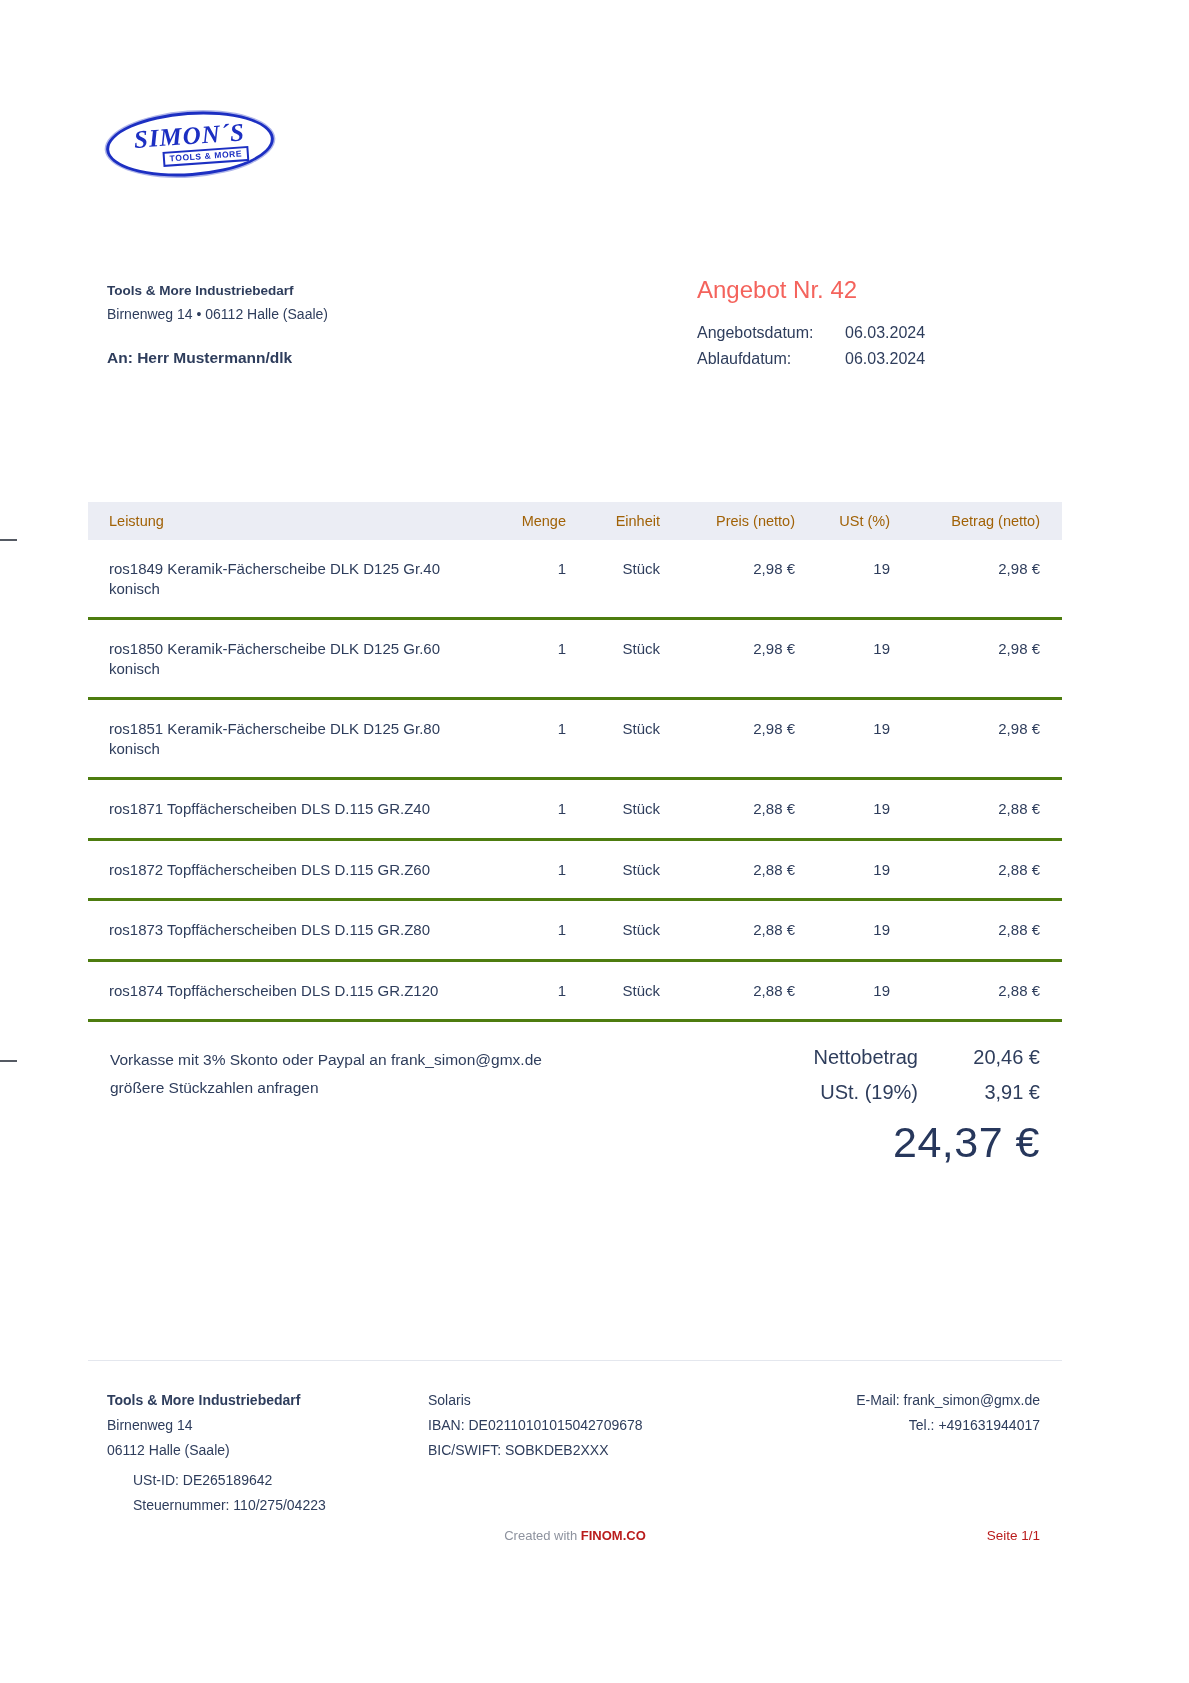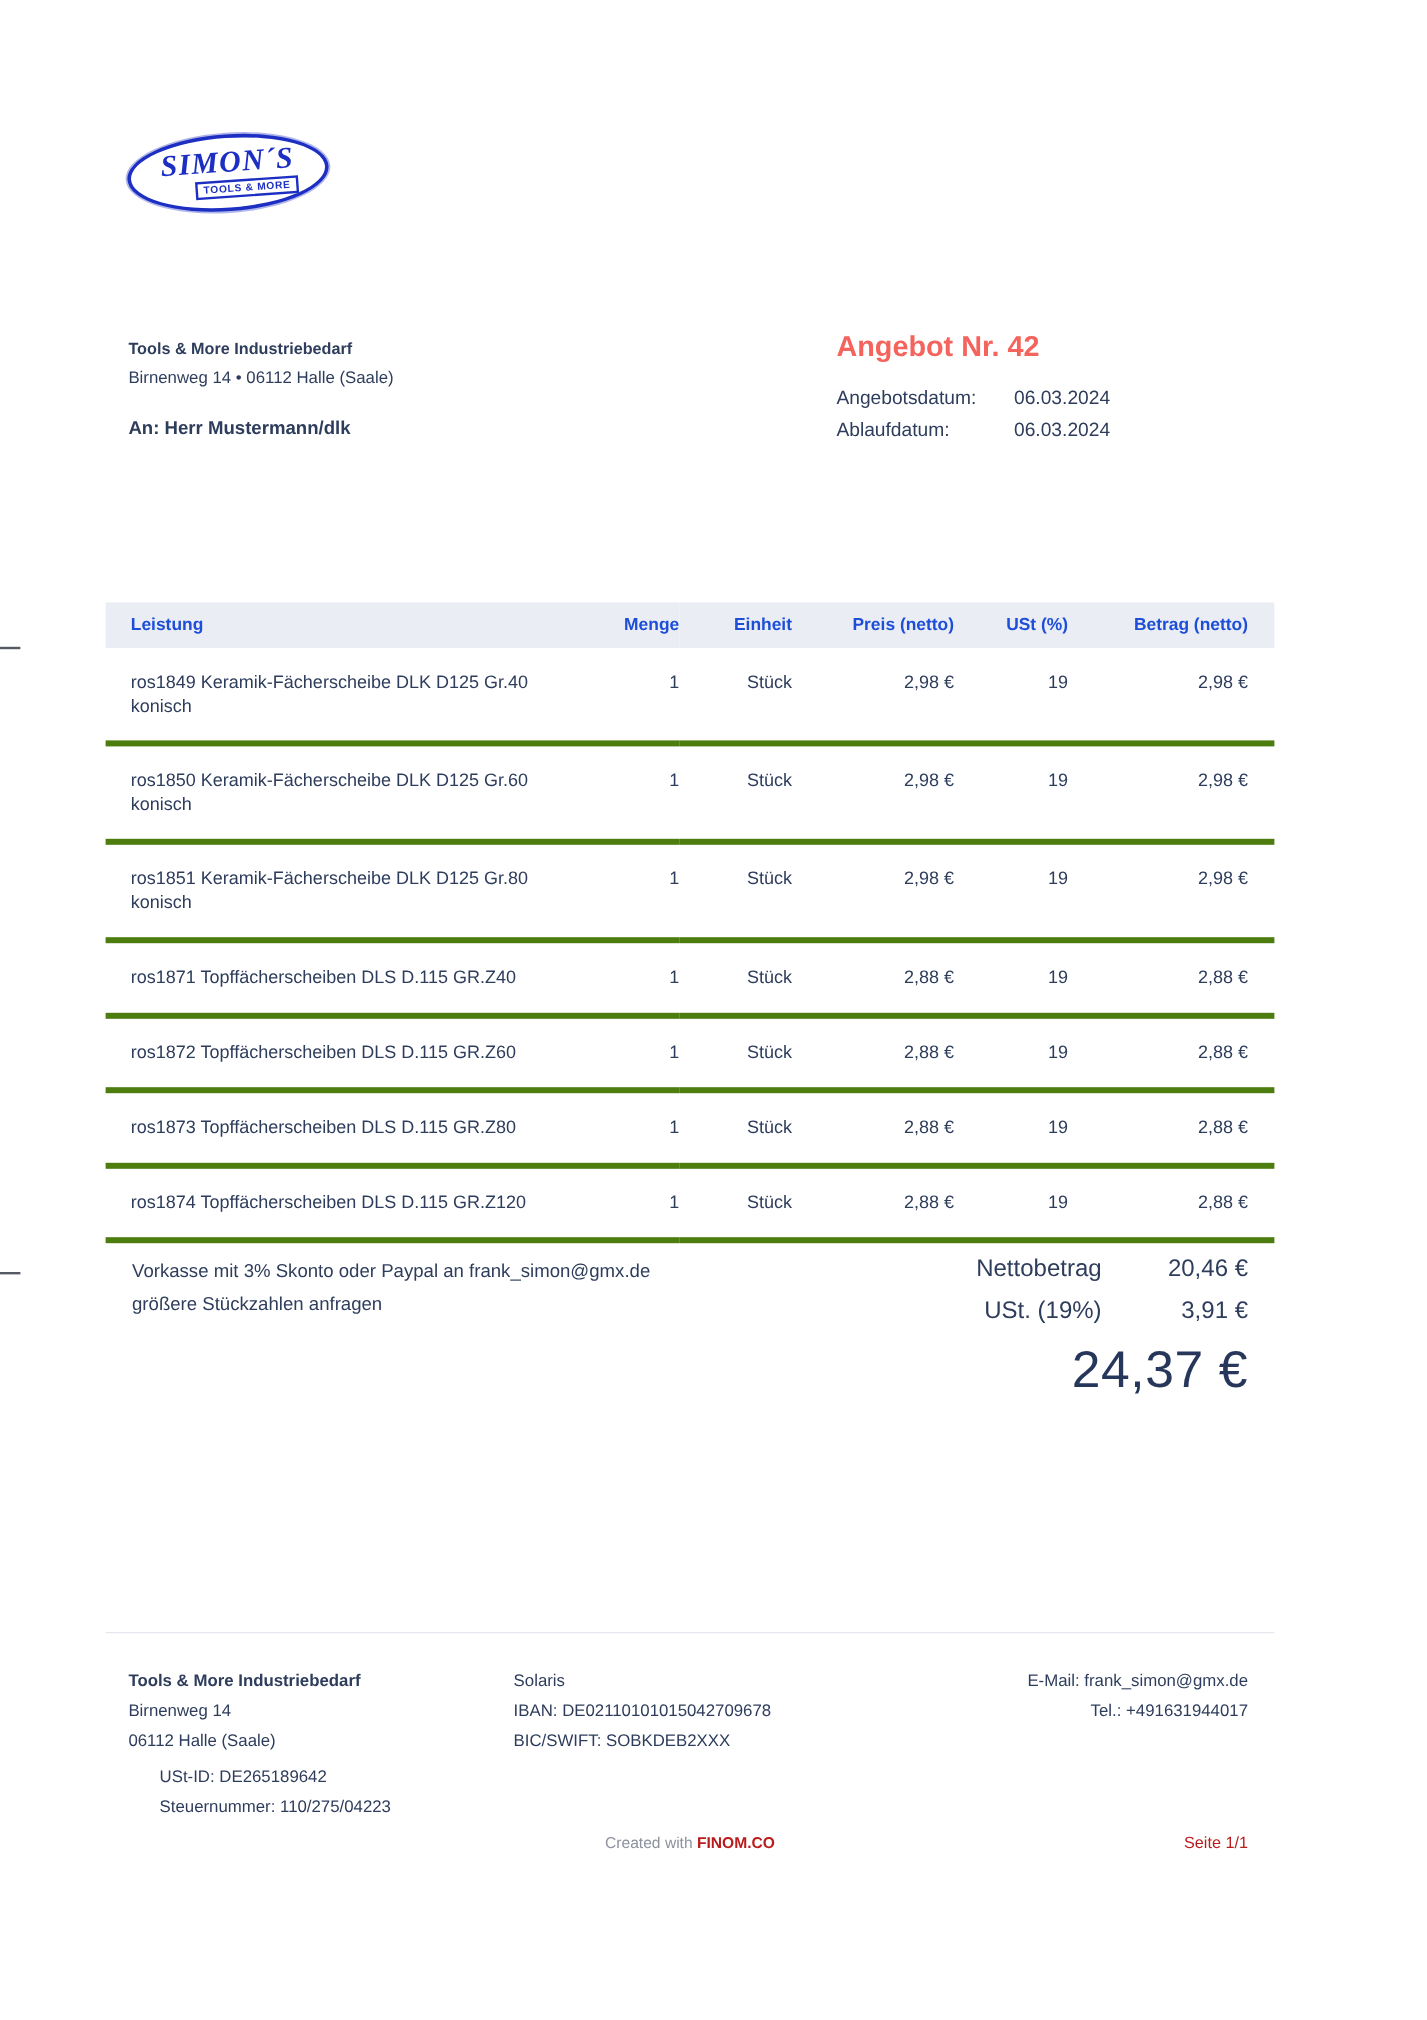--- a/index.html
+++ b/index.html
@@ -42,34 +42,34 @@
   }
 
   
   .sender { position: absolute; left: 107px; top: 283px; }
   .sender-name { font-weight: bold; font-size: 13.5px; margin-bottom: 8px; }
   .sender-address { font-size: 14px; text-align: center; }
   .recipient { font-weight: bold; font-size: 15.5px; margin-top: 27px; }
 
   
   .offer { position: absolute; left: 697px; top: 276px; width: 346px; }
-  .offer-title { color: #f4635c; font-weight: bold; font-size: 24px; margin-bottom: 20px; }
+  .offer-title { color: #f4635c; font-weight: normal; font-size: 24px; margin-bottom: 20px; }
   .date-row { display: grid; grid-template-columns: 148px 1fr; font-size: 16px; margin-bottom: 8px; }
 
   
   .items-table { position: absolute; left: 88px; top: 502px; width: 974px; border-collapse: collapse; }
   .items-table th {
-    background: #ebedf4; font-size: 14.5px; font-weight: bold;
-    text-align: right; padding: 11px 0; color: #1d4ed8;
+    background: #ebedf4; font-size: 14.5px; font-weight: normal;
+    text-align: right; padding: 11px 0; color: #a16207;
   }
   .items-table th.col-leistung { text-align: left; padding-left: 21px; }
   .items-table th.col-betrag, .items-table td.col-betrag { padding-right: 22px; }
   .items-table td {
     font-size: 15px; text-align: right; padding: 19px 0;
-    border-bottom: 5px solid #4d7c0f; vertical-align: top; line-height: 19.5px;
+    border-bottom: 3px solid #4d7c0f; vertical-align: top; line-height: 19.5px;
   }
   .items-table td.col-leistung { text-align: left; padding-left: 21px; padding-right: 30px; }
 
   
   .payment-note { position: absolute; left: 110px; top: 1046px; font-size: 15.5px; line-height: 28px; width: 560px; }
   .totals { position: absolute; right: 149px; top: 1046px; text-align: right; }
   .totals-grid { display: grid; grid-template-columns: auto 110px; column-gap: 0; row-gap: 19px; font-size: 20px; gap: 12px; }
   .totals-grid .t-label { text-align: right; }
   .totals-grid .t-value { text-align: right; }
   .grand-total { margin-top: 14px; font-size: 43px; font-weight: normal; color: #27375c; letter-spacing: 0.5px; }

